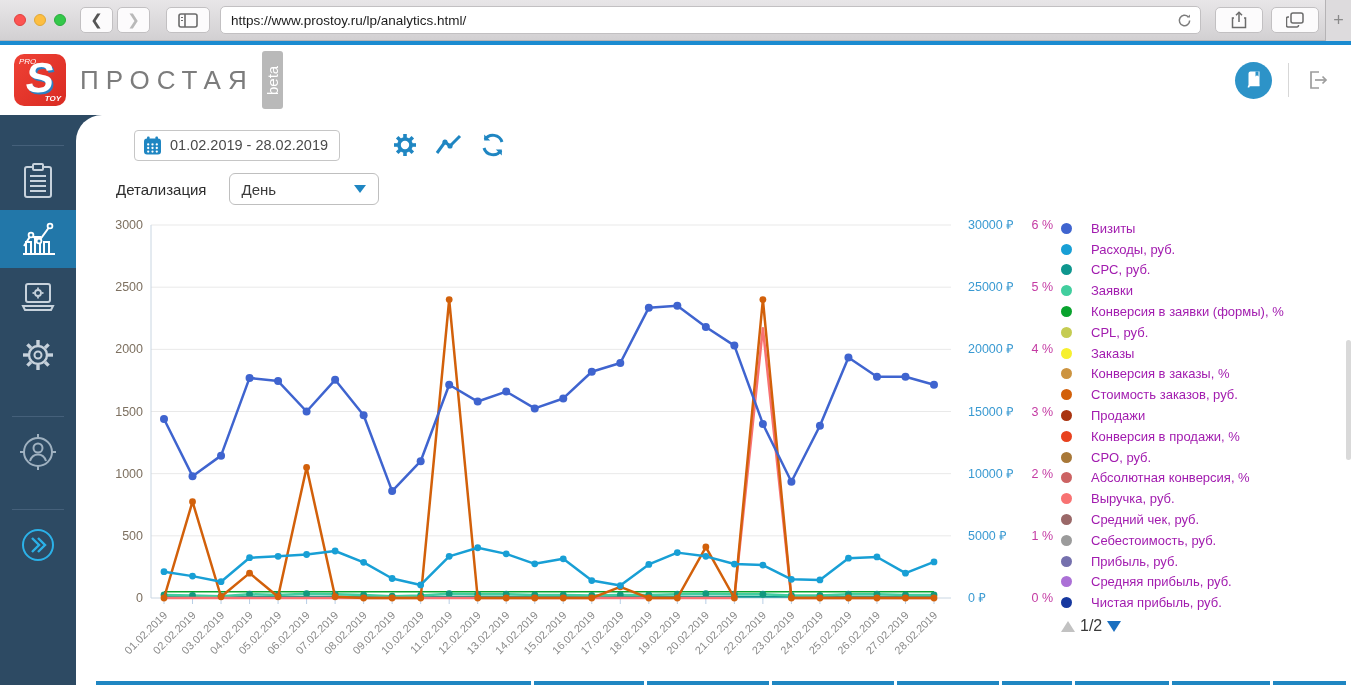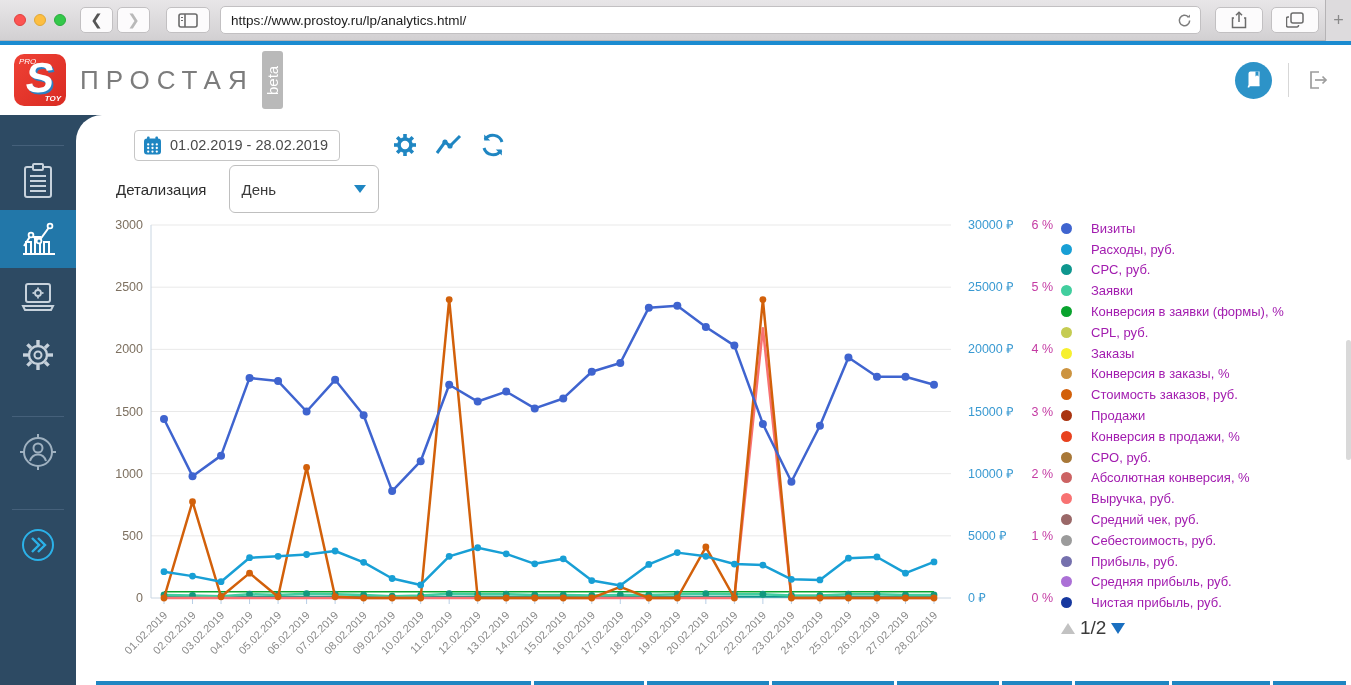--- a/index.html
+++ b/index.html
@@ -46,34 +46,34 @@
   
   .toolbar-row { display:flex; align-items:center; height:32px; }
   .tabs { display:flex; align-items:center; }
   .range-tab { font-size:15px; color:#2c2c2c; padding:0 12px; cursor:pointer; white-space:nowrap; }
   .tab-sep { width:1px; height:16px; background:#cfcfcf; }
   .date-box { margin-left:38px; width:206px; height:31px; border:1px solid #c6c6c6; border-radius:4px; display:flex; align-items:center; padding:0 8px; gap:8px; background:#fff; }
   .date-box .date-text { font-size:14.5px; color:#4a4a4a; }
   .tool-icons { display:flex; align-items:center; gap:17px; margin-left:52px; }
   .row2 { margin-top:11px; display:flex; align-items:center; height:34px; }
   .detail-label { font-size:15px; color:#2c2c2c; margin-left:20px; }
-  .detail-select { margin-left:22px; width:150px; height:48px; border:1px solid #bfbfbf; border-radius:6px; display:flex; align-items:center; justify-content:space-between; padding:0 12px; background:#fff; }
+  .detail-select { margin-left:22px; width:150px; height:32px; border:1px solid #bfbfbf; border-radius:6px; display:flex; align-items:center; justify-content:space-between; padding:0 12px; background:#fff; }
   .detail-select .val { font-size:15px; color:#3a3a3a; }
   .caret-down { width:0; height:0; border-left:6px solid transparent; border-right:6px solid transparent; border-top:8px solid #1f86c2; }
 
   
   .content-row { display:flex; margin-top:4px; }
   .chart-wrap { position:relative; width:965px; }
   .legend-col { width:292px; padding-top:8px; position:relative; }
   .legend-item { display:flex; align-items:center; height:20.8px; gap:9px; cursor:pointer; }
   .legend-dot { width:11px; height:11px; border-radius:50%; flex:0 0 auto; }
   .legend-label { font-size:13px; color:#a21caf; white-space:nowrap;margin-left:10px; }
   .legend-pager { display:flex; align-items:center; gap:5px; margin-top:4px; }
   .pg-up { width:0;height:0;border-left:7px solid transparent;border-right:7px solid transparent;border-bottom:11px solid #c2c2c2; }
-  .pg-num { font-size:19px; color:#3a3a3a; }
+  .pg-num { font-size:16px; color:#3a3a3a; }
   .pg-down { width:0;height:0;border-left:7px solid transparent;border-right:7px solid transparent;border-top:11px solid #1a6fc0; }
   .legend-scrollbar { position:absolute; right:2px; top:130px; width:5px; height:120px; background:#d9d9d9; border-radius:3px; }
 
   .bottom-bar { position:absolute; left:20px; right:6px; bottom:0; height:4px; display:flex; gap:3px; }
   .bottom-bar span { background:#1f86c2; height:4px; display:block; }
 
   .icon-btn { background:none; border:none; padding:0; cursor:pointer; display:flex; align-items:center; }
 </style>
 </head>
 <body>

